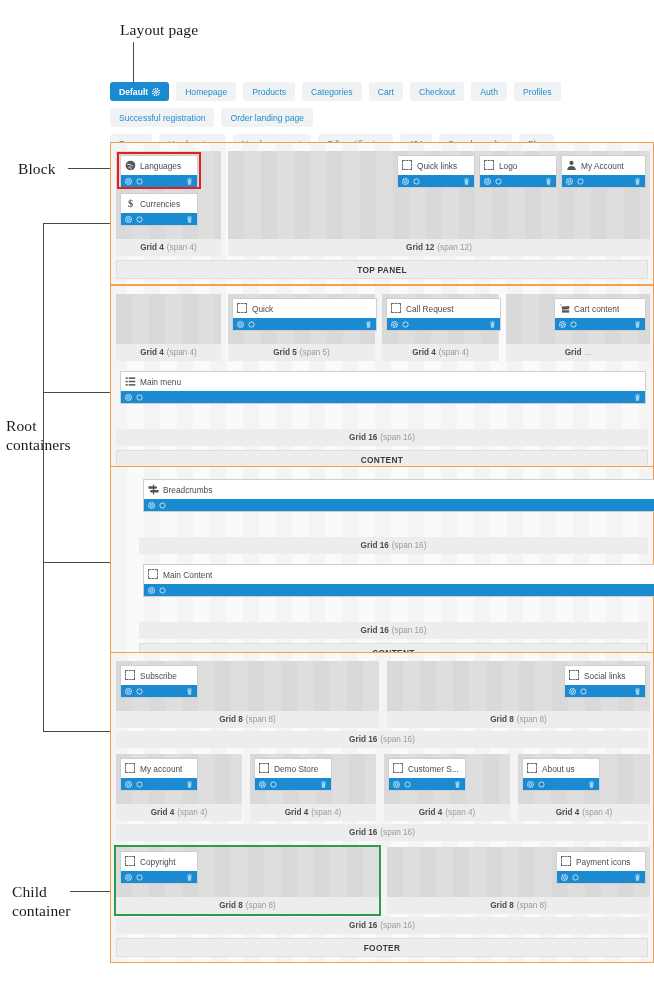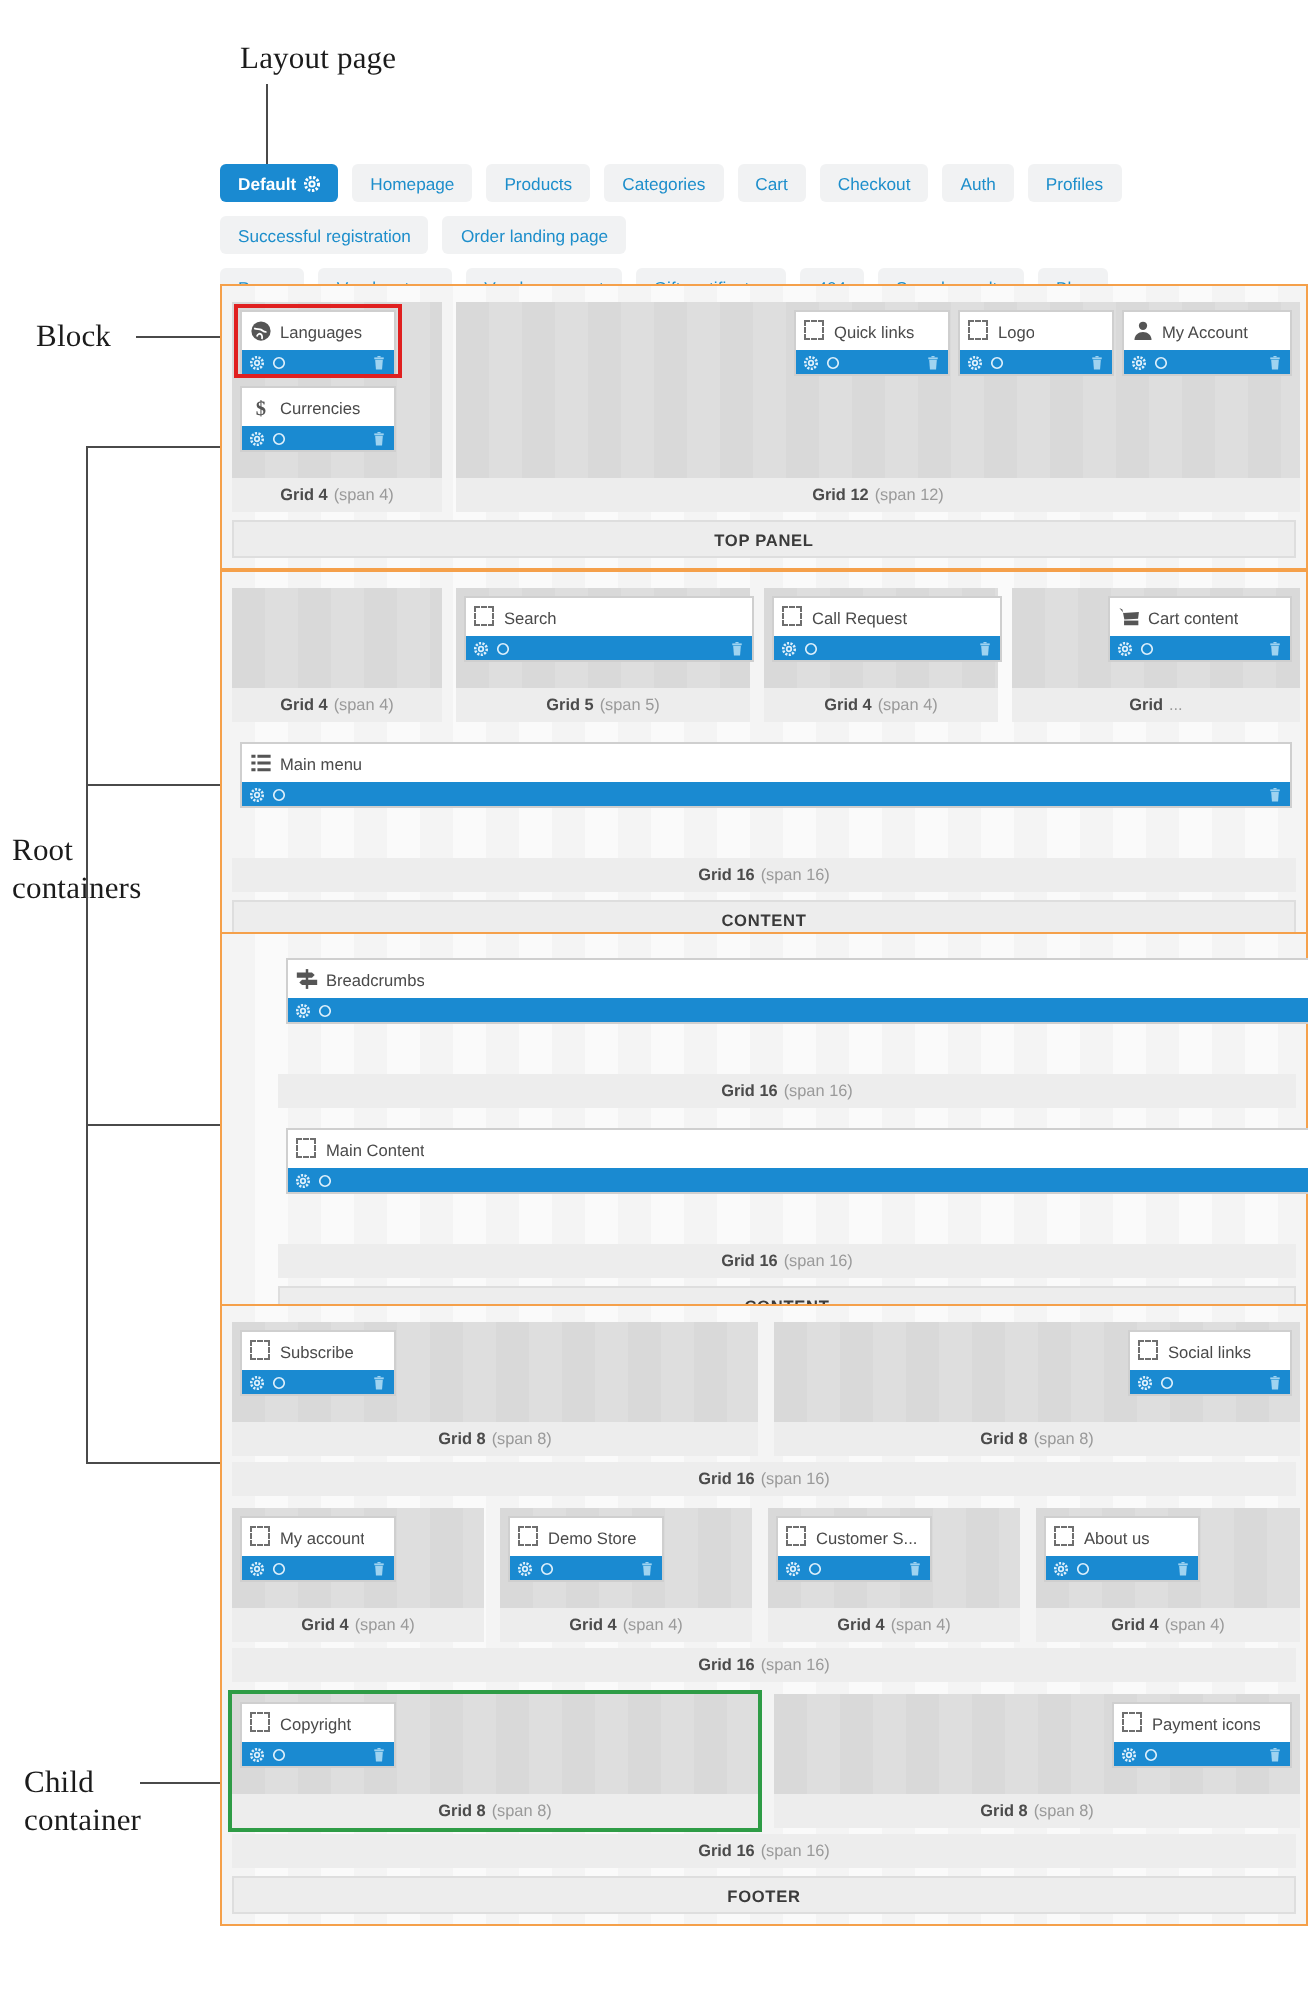--- a/index.html
+++ b/index.html
@@ -457,21 +457,21 @@
                 <div class="cell-cap">
                   <b>Grid</b>
                   <span>...</span>
                 </div>
               </div>
               <div class="block" style="left: 116px; top: 4px; width: 145px;">
                 <div class="block-head">
                   <span class="block-icon">
                     <span style="display: block; width: 10px; height: 10px; border: 1.4px dashed rgb(110, 110, 110); background: rgb(255, 255, 255);"></span>
                   </span>
-                  <span class="block-name">Search</span>
+                  <span class="block-name">Quick</span>
                 </div>
                 <div class="block-bar">
                   <span class="bar-left">
                     <span class="bar-ico">
                       <svg viewBox="0 0 16 16" width="7" height="7" style="display: block;">
                         <circle cx="8" cy="8" r="6.6" fill="none" stroke="#dff0fb" stroke-width="3" stroke-dasharray="2.4 1.6"></circle>
                         <circle cx="8" cy="8" r="2.6" fill="none" stroke="#dff0fb" stroke-width="2"></circle>
                       </svg>
                     </span>
                     <span class="bar-ico">

